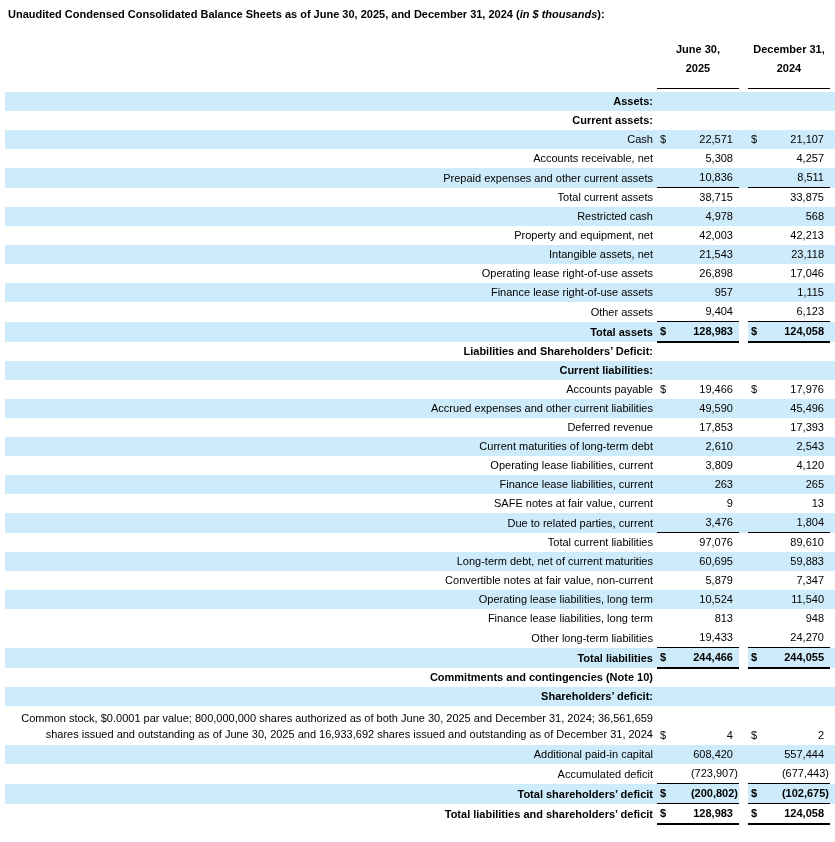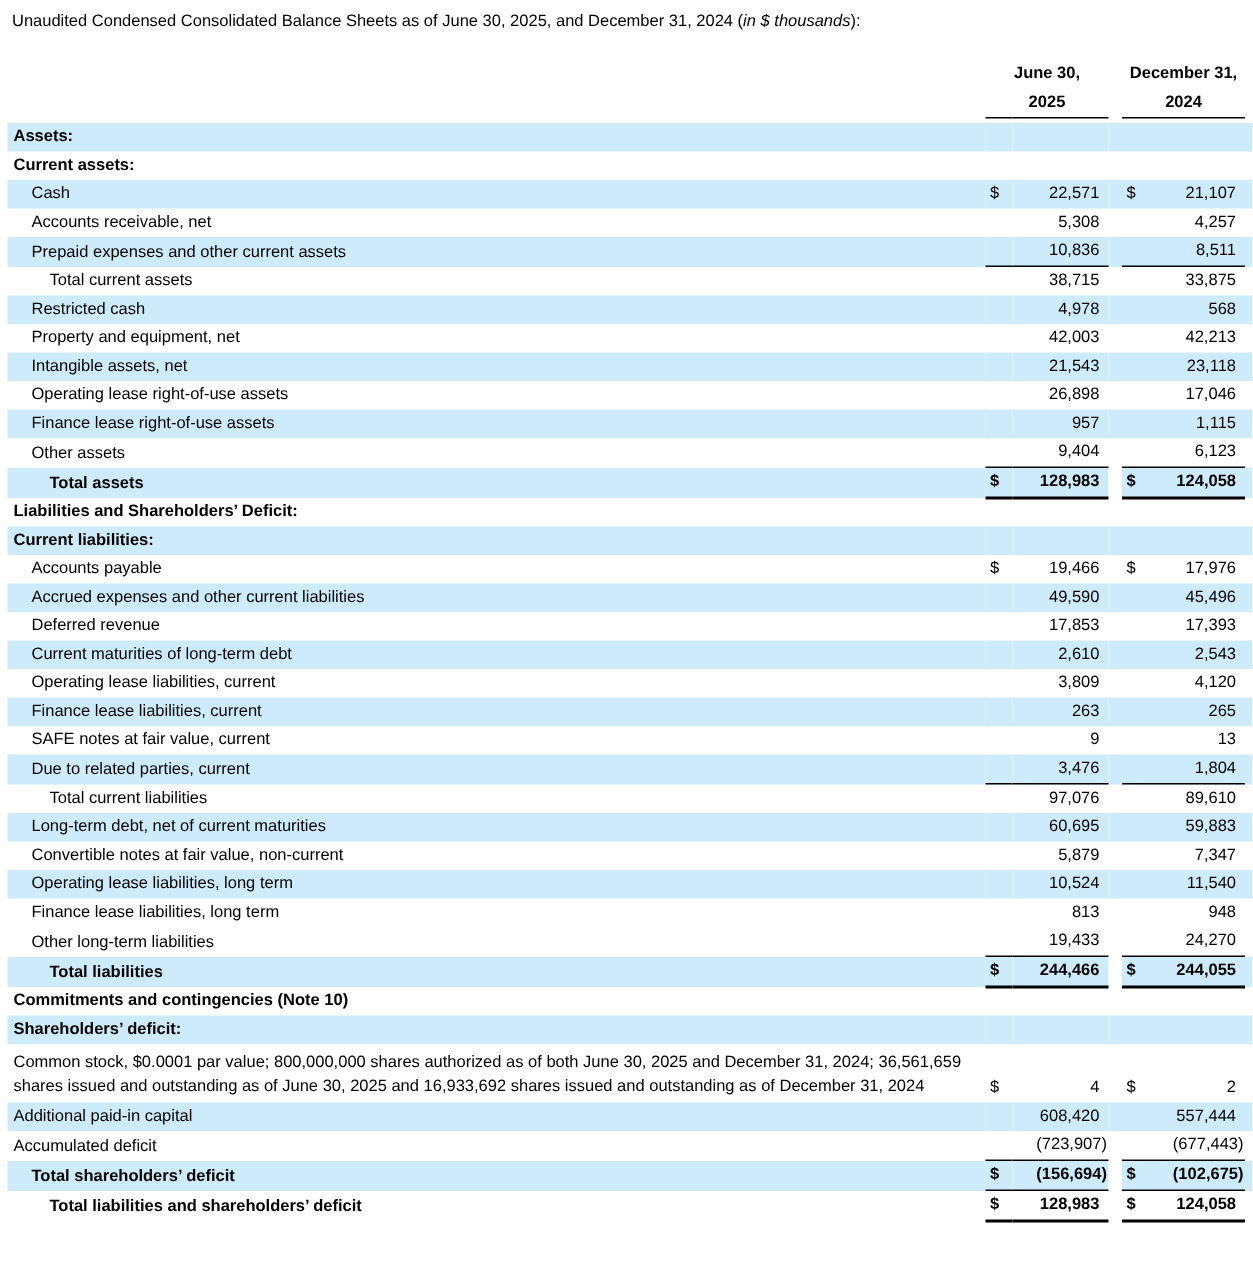--- a/index.html
+++ b/index.html
@@ -7,21 +7,21 @@
     padding: 0;
     background: #ffffff;
     width: 835px;
     height: 842px;
     font-family: "Liberation Sans", sans-serif;
     font-size: 11px;
     color: #000000;
     overflow: hidden;
   }
   .title {
-    font-weight: normal;
+    font-weight: bold;
     margin: 8px 8px 0 8px;
     line-height: 13px;
     white-space: nowrap;
   }
   .title i { font-style: italic; }
   table.bs {
     border-collapse: collapse;
     table-layout: fixed;
     width: 830px;
     margin-left: 5px;
@@ -37,26 +37,26 @@
   col.c-sym   { width: 18px; }
   col.c-val   { width: 64px; }
   col.c-gap   { width: 9px; }
   col.c-edge  { width: 5px; }
 
   th.col-hdr {
     font-weight: bold;
     text-align: center;
     border-bottom: 1px solid #000;
     padding-top: 19px;
-    padding-bottom: 0;
+    padding-bottom: 10px;
   }
   th.col-hdr div { line-height: 19px; white-space: nowrap; }
   tr.spacer td { padding: 0; height: 3px; }
 
-  td.label { padding-left: 4px; padding-right: 4px; }
+  td.label { padding-left: 4px; padding-right: 4px; text-align: right; }
   td.label.ind-1 { padding-left: 16px; }
   td.label.ind-2 { padding-left: 28px; }
   td.sym { text-align: left; padding-left: 3px; }
   td.val { text-align: right; padding-right: 6px; white-space: nowrap; }
   td.val.neg { padding-right: 1px; }
 
   tr.shaded td { background: #CDEBFA; }
   tr.shaded td.gap-white { background: #ffffff; }
   tr.bold td { font-weight: bold; }
   tr.tall td { height: 32px; }
@@ -410,21 +410,21 @@
         <td class="sym b-thin"></td>
         <td class="val b-thin neg">(723,907)</td>
         <td class="gap"></td>
         <td class="sym b-thin"></td>
         <td class="val b-thin neg">(677,443)</td>
         <td class="edge"></td>
       </tr>
       <tr class="shaded bold">
         <td class="label ind-1">Total shareholders’ deficit</td>
         <td class="sym b-thin">$</td>
-        <td class="val b-thin neg">(156,694)</td>
+        <td class="val b-thin neg">(200,802)</td>
         <td class="gap gap-white"></td>
         <td class="sym b-thin">$</td>
         <td class="val b-thin neg">(102,675)</td>
         <td class="edge"></td>
       </tr>
       <tr class="bold">
         <td class="label ind-2">Total liabilities and shareholders’ deficit</td>
         <td class="sym b-thick">$</td>
         <td class="val b-thick">128,983</td>
         <td class="gap"></td>

